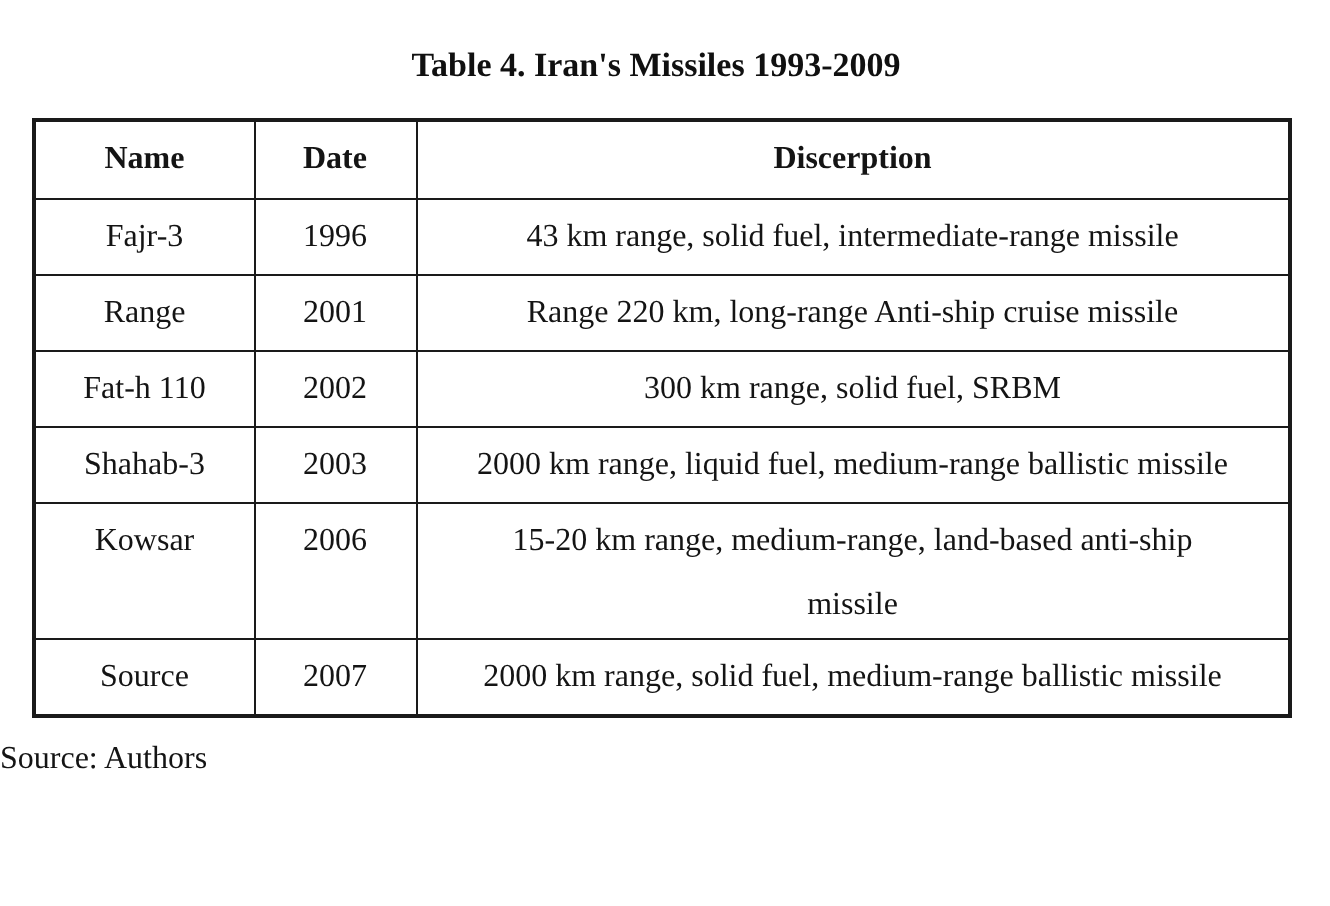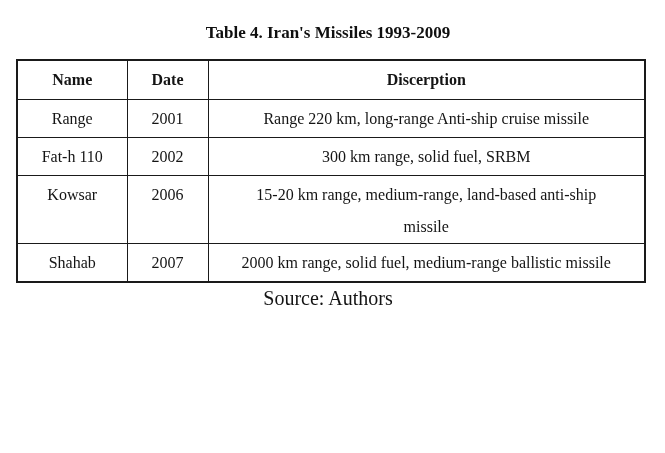--- a/index.html
+++ b/index.html
@@ -45,23 +45,23 @@
     margin-left: 39px;
   }
   th {
     font-weight: bold;
     height: 35px;
   }
   td { height: 34px; }
   tr.row-tall td { height: 61px; }
   td.desc { white-space: pre-line; }
   .source-note {
-    margin-top: 6px;
-    text-align: center;
-    font-size: 20px;
+    margin-top: 12px;
+    text-align: left;
+    font-size: 16px;
     line-height: 18px;
     color: #141414;
   }
 </style>
 </head>
 <body>
 
 <div class="page">
 
   <div class="caption">Table 4. Iran's Missiles 1993-2009</div>
@@ -74,37 +74,47 @@
     </colgroup>
     <thead>
       <tr>
         <th>Name</th>
         <th>Date</th>
         <th>Discerption</th>
       </tr>
     </thead>
     <tbody>
       <tr>
+        <td>Fajr-3</td>
+        <td>1996</td>
+        <td class="desc">43 km range, solid fuel, intermediate-range missile</td>
+      </tr>
+      <tr>
         <td>Range</td>
         <td>2001</td>
         <td class="desc">Range 220 km, long-range Anti-ship cruise missile</td>
       </tr>
       <tr>
         <td>Fat-h 110</td>
         <td>2002</td>
         <td class="desc">300 km range, solid fuel, SRBM</td>
       </tr>
+      <tr>
+        <td>Shahab-3</td>
+        <td>2003</td>
+        <td class="desc">2000 km range, liquid fuel, medium-range ballistic missile</td>
+      </tr>
       <tr class="row-tall">
         <td>Kowsar</td>
         <td>2006</td>
         <td class="desc">15-20 km range, medium-range, land-based anti-ship
 missile</td>
       </tr>
       <tr>
-        <td>Shahab</td>
+        <td>Source</td>
         <td>2007</td>
         <td class="desc">2000 km range, solid fuel, medium-range ballistic missile</td>
       </tr>
     </tbody>
   </table>
 
   <div class="source-note">Source: Authors</div>
 
 </div>
 

